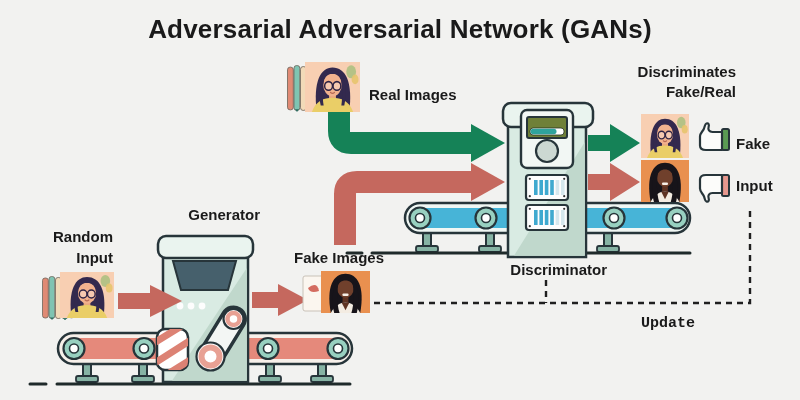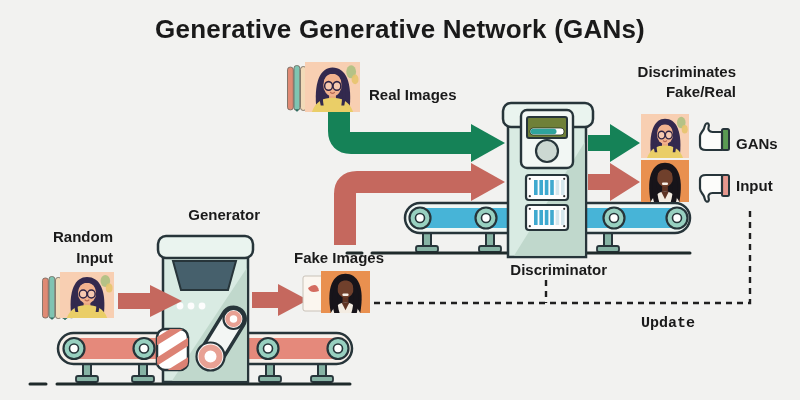--- a/index.html
+++ b/index.html
@@ -230,24 +230,24 @@
     <g transform="translate(696,121)">
       <rect x="26" y="8" width="7" height="21" rx="1.5" fill="var(--c-thumb-green,#5a9b53)" stroke="var(--c-outline,#27353a)" stroke-width="2"></rect>
       <path d="M26,11 L16.5,11 C13,11 11.8,8.6 12.6,6 C13.4,3.4 12.4,1.8 10.4,2.5 C8.8,3.1 9,5.4 7.8,8 C6.6,10.6 4,12.2 4,15.5 L4,24.5 C4,27.4 6.6,29 10,29 L26,29 Z" fill="#fcfcfa" stroke="var(--c-outline,#27353a)" stroke-width="2.2" stroke-linejoin="round"></path>
     </g>
     <g transform="translate(696,204) scale(1,-1)">
       <rect x="26" y="8" width="7" height="21" rx="1.5" fill="var(--c-thumb-pink,#e6978d)" stroke="var(--c-outline,#27353a)" stroke-width="2"></rect>
       <path d="M26,11 L16.5,11 C13,11 11.8,8.6 12.6,6 C13.4,3.4 12.4,1.8 10.4,2.5 C8.8,3.1 9,5.4 7.8,8 C6.6,10.6 4,12.2 4,15.5 L4,24.5 C4,27.4 6.6,29 10,29 L26,29 Z" fill="#fcfcfa" stroke="var(--c-outline,#27353a)" stroke-width="2.2" stroke-linejoin="round"></path>
     </g>
   </svg>
 
-  <div class="title">Generative Generative Network (GANs)</div>
+  <div class="title">Adversarial Adversarial Network (GANs)</div>
 
   <div class="label center" style="left:150px;top:205px;width:110px;">Generator</div>
   <div class="label center" style="left:35px;top:226px;width:78px;line-height:21px;">Random Input</div>
   <div class="label" style="left:369px;top:85px;">Real Images</div>
   <div class="label" style="left:294px;top:248px;">Fake Images</div>
   <div class="label center" style="left:487px;top:260px;width:120px;">Discriminator</div>
   <div class="label center" style="left:612px;top:62px;width:124px;">Discriminates Fake/Real</div>
-  <div class="label" style="left:736px;top:134px;">GANs</div>
+  <div class="label" style="left:736px;top:134px;">Fake</div>
   <div class="label" style="left:736px;top:176px;">Input</div>
   <div class="label center" style="left:595px;top:314px;width:100px;font-family:Liberation Mono, monospace;">Update</div>
 </div>
 
 </body></html>

